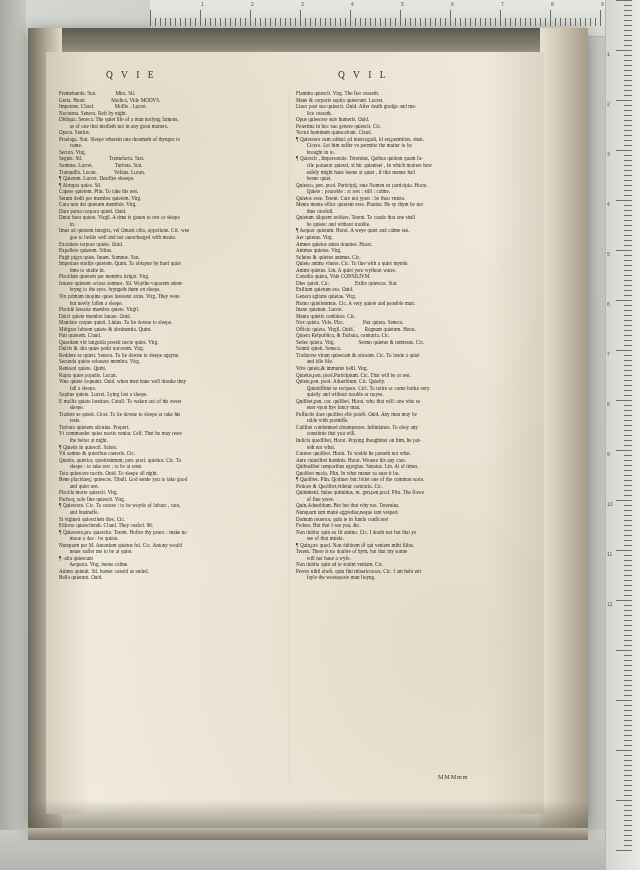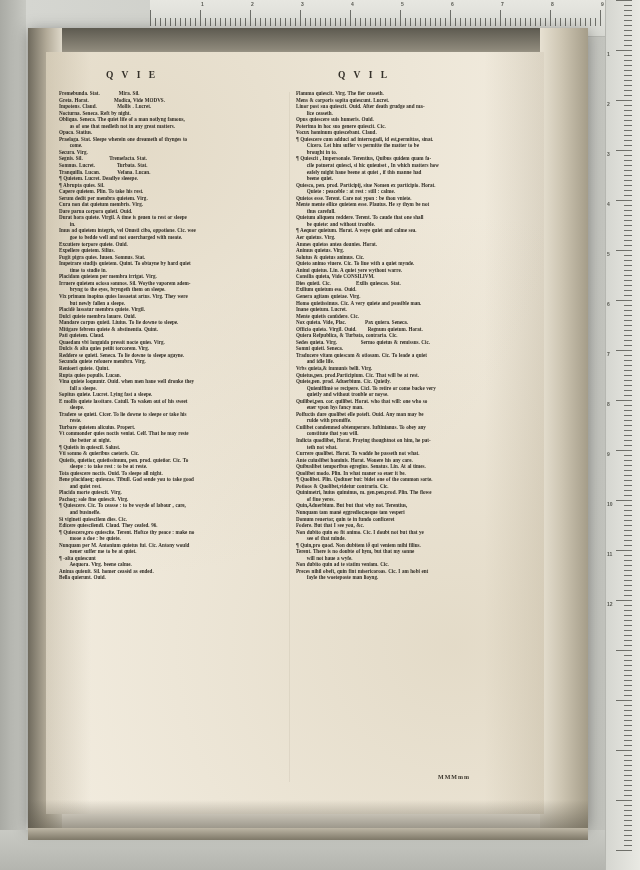--- a/index.html
+++ b/index.html
@@ -1,21 +1,21 @@
 <!DOCTYPE html>
 <html><head>
 <meta charset="utf-8">
 <style>
   html,body{margin:0;padding:0;}
   body{
     width:640px;height:870px;overflow:hidden;
     background:#cfd0cb;
     font-family:"Liberation Serif", serif;
   }
-  #stage{position:relative;width:640px;height:870px;font-weight:bold;}
+  #stage{position:relative;width:640px;height:870px;}
 
   
   .backdrop{
     position:absolute;inset:0;
     background:
       linear-gradient(100deg,#d6d7d2 0%,#cbccc6 40%,#bfc0ba 100%);
   }
   .dark-edge-left{
     position:absolute;left:0;top:0;width:26px;height:870px;
     background:linear-gradient(90deg,#a9aaa4,#c8c9c3);

